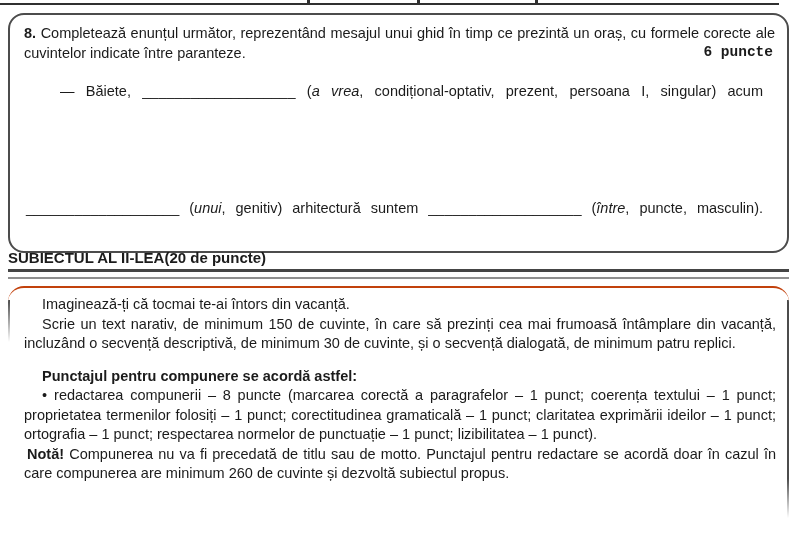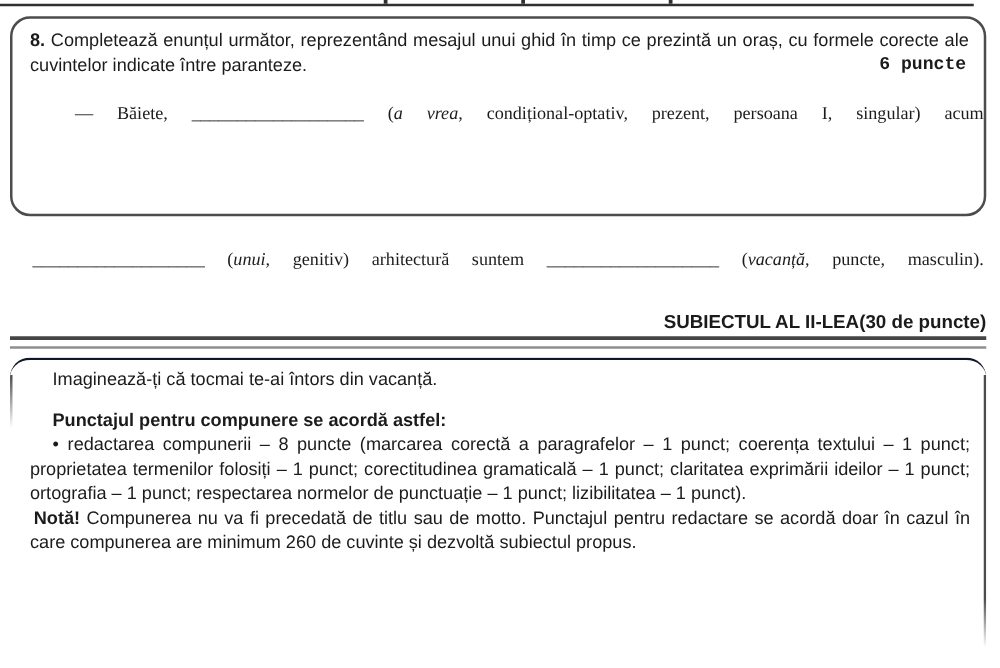--- a/index.html
+++ b/index.html
@@ -13,55 +13,54 @@
     overflow: hidden;
   }
   .abs { position: absolute; }
 
   
   #top-rule { top: 3px; left: 0; width: 779px; height: 2px; background: #303030; }
   .tick { position: absolute; top: -3px; width: 3px; height: 3px; background: #303030; }
 
   
   #box-q8 {
-    top: 13px; left: 8px; width: 781px; height: 160px;
+    top: 13px; left: 8px; width: 781px; height: 240px;
     border: 2px solid #4c4c4c; border-radius: 16px;
     background: #fff;
   }
   #q8-intro {
     position: absolute; top: 8px; left: 14px; right: 12px;
     line-height: 20px; text-align: justify;
   }
   #q8-points { position: absolute; top: 29px; right: 14px; font-weight: bold; font-family: Liberation Mono, monospace; }
   .exline {
-    position: absolute; left: 16px; right: 0;
+    position: absolute; left: 16px; right: 24px;
     line-height: 19px; text-align: justify; text-align-last: justify;
     white-space: normal;
-    font-family: Liberation Serif, serif;
   }
   #exl1 { top: 67px; left: 50px; }
   #exl2 { top: 106px; }
   #exl3 { top: 145px; }
   #exl4 { top: 184px; }
   .it { font-style: italic; }
   .blank { letter-spacing: 0; }
 
   
   #subject-row {
     top: 249px; left: 8px; width: 781px;
-    display: flex; justify-content: flex-end; align-items: baseline;
+    display: flex; justify-content: flex-start; align-items: baseline;
     font-weight: bold; font-size: 15px;
     border-bottom: 3px solid #454545; padding-bottom: 3px;
   }
   #rule-light { top: 277px; left: 8px; width: 781px; height: 2px; background: #8f8f8f; }
 
   
   #box-s2 {
     top: 286px; left: 8px; width: 781px; height: 248px;
-    border-top: 2px solid #0f172a;
+    border-top: 2px solid #c2410c;
     border-radius: 16px 16px 0 0;
     padding: 7px 13px 0 16px;
     overflow: hidden;
   }
   .edge { position: absolute; width: 2px; }
   #edge-left  { left: 0;  top: 12px; height: 42px;  background: linear-gradient(#4c4c4c, rgba(76,76,76,0)); }
   #edge-right { right: 0; top: 12px; height: 218px; background: linear-gradient(#4c4c4c 82%, rgba(76,76,76,0)); }
 
   #box-s2 p { line-height: 19.5px; }
   .indent { text-indent: 18px; }
@@ -86,35 +85,36 @@
   </p>
   <span id="q8-points">6 puncte</span>
 
   <div class="exline" id="exl1">
     <span>— Băiete, </span><span class="blank">___________________</span><span> (</span><span class="it">a vrea</span><span>, condițional-optativ, prezent, persoana I, singular) </span><span> acum</span>
   </div>
 
 
 
   <div class="exline" id="exl4">
-    <span class="blank">___________________</span><span> (</span><span class="it">unui</span><span>, genitiv) arhitectură suntem </span><span class="blank">___________________</span><span> (</span><span class="it">vacanță</span><span>, puncte, masculin).</span>
+    <span class="blank">___________________</span><span> (</span><span class="it">unui</span><span>, genitiv) arhitectură suntem </span><span class="blank">___________________</span><span> (</span><span class="it">între</span><span>, puncte, masculin).</span>
   </div>
 </section>
 
 <div class="abs" id="subject-row">
   <span>SUBIECTUL AL II-LEA</span>
-  <span>(30 de puncte)</span>
+  <span>(20 de puncte)</span>
 </div>
 <div class="abs" id="rule-light"></div>
 
 <section class="abs" id="box-s2">
   <i class="edge" id="edge-left"></i>
   <i class="edge" id="edge-right"></i>
 
   <p class="indent">Imaginează-ți că tocmai te-ai întors din vacanță.</p>
+  <p class="indent just">Scrie un text narativ, de minimum 150 de cuvinte, în care să prezinți cea mai frumoasă întâmplare din vacanță, incluzând o secvență descriptivă, de minimum 30 de cuvinte, și o secvență dialogată, de minimum patru replici.</p>
 
   <div class="gap"></div>
 
   <p class="indent bold">Punctajul pentru compunere se acordă astfel:</p>
 
 
   <p class="indent just"><span class="bullet-glyph">•</span><span>redactarea compunerii – 8 puncte (marcarea corectă a paragrafelor – 1 punct; coerența textului – 1 punct; proprietatea termenilor folosiți – 1 punct; corectitudinea gramaticală – 1 punct; claritatea exprimării ideilor – 1 punct; ortografia – 1 punct; respectarea normelor de punctuație – 1 punct; lizibilitatea – 1 punct).</span>
   </p>
 
   <p class="just" id="s2-note"><strong>Notă!</strong><span> Compunerea nu va fi precedată de titlu sau de motto. Punctajul pentru redactare se acordă doar în cazul în care compunerea are minimum 260 de cuvinte și dezvoltă subiectul propus.</span>

